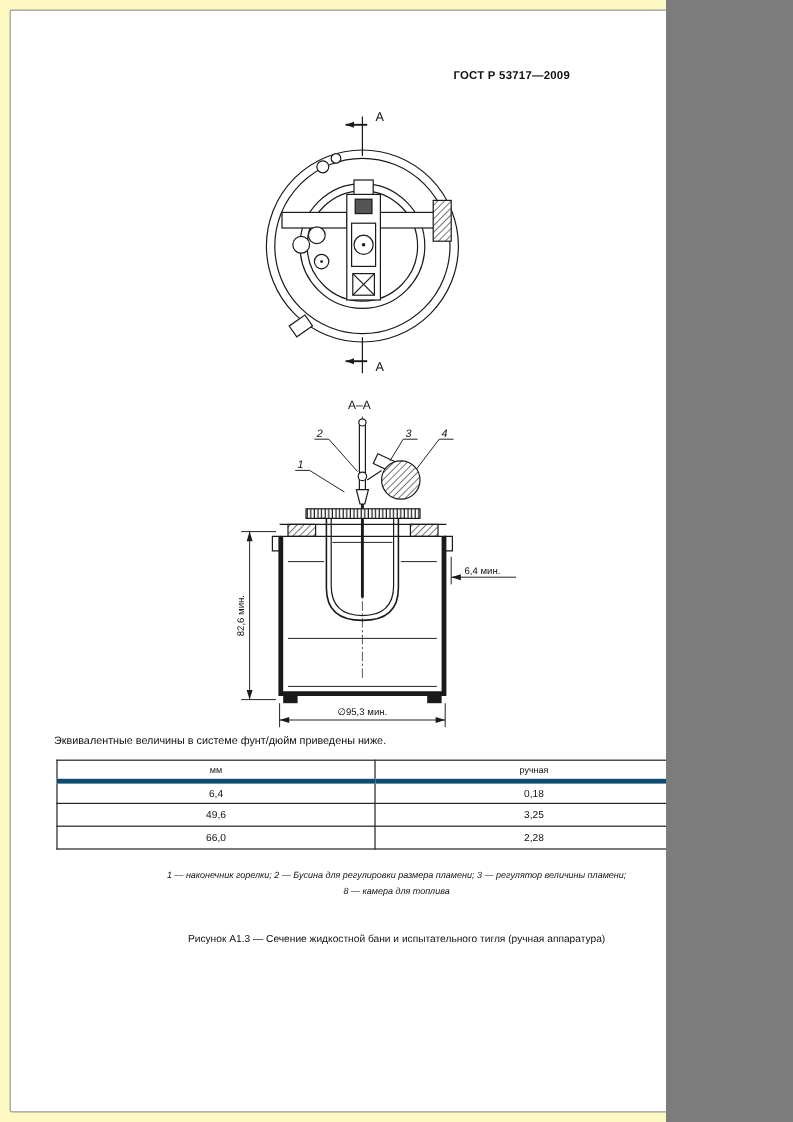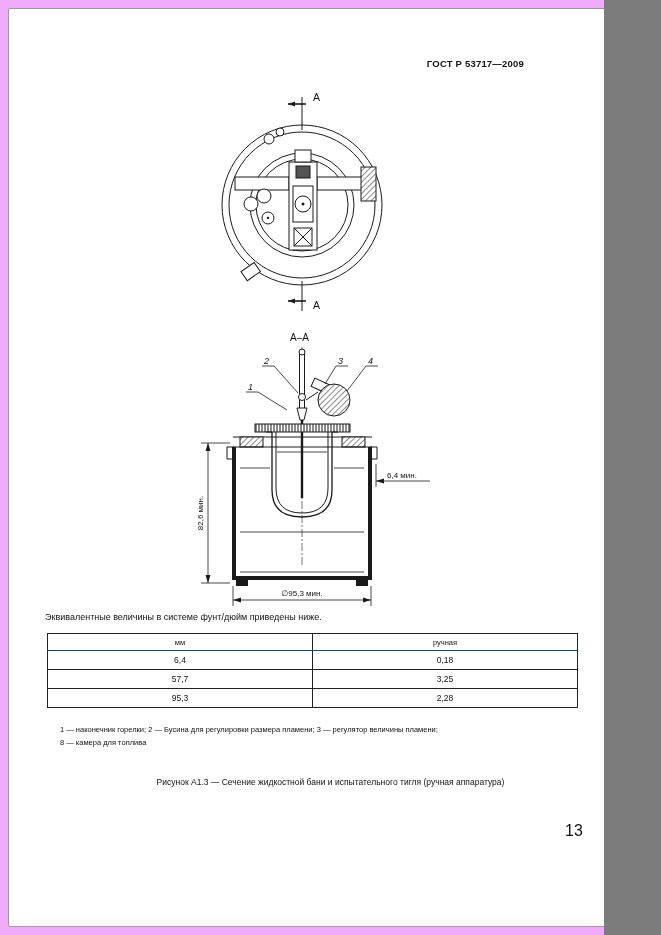--- a/index.html
+++ b/index.html
@@ -1,32 +1,32 @@
 <!DOCTYPE html>
 <html><head>
 <meta charset="utf-8">
 <style>
   * { box-sizing: border-box; margin: 0; padding: 0; }
   html, body { background: #7c7c7c; }
   body { font-family: "Liberation Sans", sans-serif; }
-  .stage { position: relative; width: 604px; height: 935px; background: #f0abfc; overflow: hidden; }
+  .stage { position: relative; width: 555px; height: 935px; background: #fef9c3; overflow: hidden; }
   .paper { position: absolute; left: 8px; top: 8px; width: 645px; height: 919px; background: #ffffff; border: 1px solid #9a9a9a; border-radius: 2px; }
   .doc-header { position: absolute; top: 58px; right: 80px; font-size: 9.5px; font-weight: bold; color: #111; letter-spacing: 0.2px; }
   svg.drawing { position: absolute; left: 0; top: 0; }
   svg text { font-family: "Liberation Sans", sans-serif; fill: #111; }
   .secletter { font-size: 10.5px; }
   .secview { font-size: 10px; }
   .callout { font-size: 9px; font-style: italic; }
   .dimtext { font-size: 8px; }
   .intro { position: absolute; left: 45px; top: 612px; font-size: 9px; color: #111; }
   .dim-table { position: absolute; left: 47px; top: 633px; width: 531px; border-collapse: collapse; table-layout: fixed; }
   .dim-table th, .dim-table td { border: 1px solid #222; text-align: center; color: #111; vertical-align: middle; }
-  .dim-table th { font-size: 7.5px; font-weight: normal; height: 17px; border-bottom: 1px solid #0c4a6e; }
+  .dim-table th { font-size: 7.5px; font-weight: normal; height: 17px; border-bottom: 4px solid #0c4a6e; }
   .dim-table td { font-size: 8.5px; height: 19px; }
-  .footnote { position: absolute; left: 60px; top: 723px; width: 541px; text-align: left; font-size: 7.5px; color: #111; line-height: 13px; }
+  .footnote { position: absolute; left: 60px; top: 723px; width: 541px; text-align: center; font-size: 7.5px; font-style: italic; color: #111; line-height: 13px; }
   .caption { position: absolute; left: 0px; top: 759px; width: 661px; text-align: center; font-size: 8.5px; color: #111; margin-top: 18px; }
   .page-num { position: absolute; left: 565px; top: 822px; font-size: 16px; color: #111; }
 </style>
 </head>
 <body>
 
 <div class="stage">
   <div class="paper"></div>
 
   <div class="doc-header">ГОСТ Р 53717—2009</div>
@@ -171,25 +171,25 @@
         <th>мм</th>
         <th>ручная</th>
       </tr>
     </thead>
     <tbody>
       <tr>
         <td>6,4</td>
         <td>0,18</td>
       </tr>
       <tr>
-        <td>57,7</td>
+        <td>49,6</td>
         <td>3,25</td>
       </tr>
       <tr>
-        <td>95,3</td>
+        <td>66,0</td>
         <td>2,28</td>
       </tr>
     </tbody>
   </table>
 
   <div class="footnote">
     <span>1 — наконечник горелки; 2 — Бусина для регулировки размера пламени; 3 — регулятор величины пламени;</span><br>
     <span>8 — камера для топлива</span>
   </div>
 

